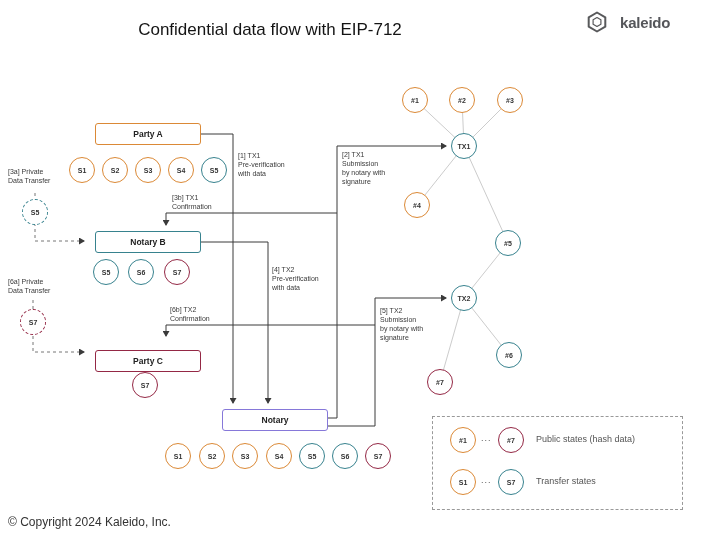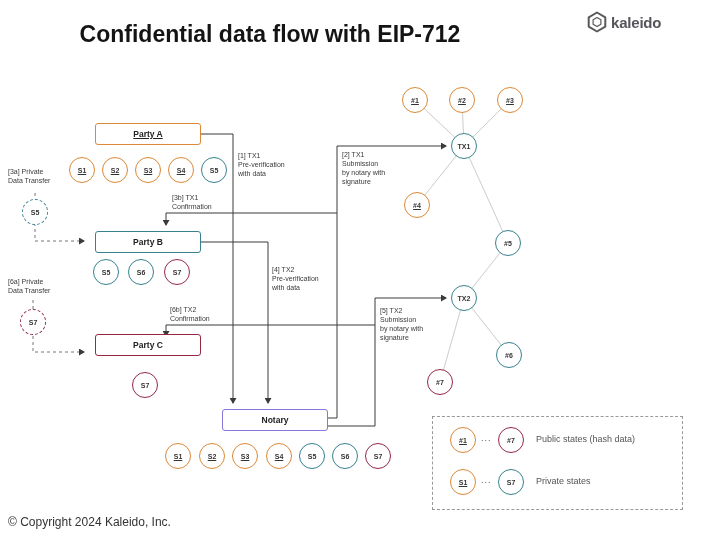--- a/index.html
+++ b/index.html
@@ -6,32 +6,32 @@
   html,body { width:703px; height:534px; background:#ffffff; font-family:"Liberation Sans", sans-serif; overflow:hidden; }
   #stage { position:relative; width:703px; height:534px; background:#fff; }
   svg.layer { position:absolute; left:0; top:0; z-index:0; }
 
   .pbox { position:absolute; width:106px; height:22px; border:1.5px solid #000; border-radius:3px;
           background:#fff; display:flex; align-items:center; justify-content:center;
           font-size:8.5px; font-weight:700; color:#222; z-index:2; }
   .st   { position:absolute; width:26px; height:26px; border:1.5px solid #000; border-radius:50%;
           background:#fff; display:flex; align-items:center; justify-content:center;
           font-size:7px; font-weight:700; color:#333; z-index:2; }
-  .orange { border-color:#DB8936;text-decoration:underline; }
+  .orange { border-color:#DB8936; }
   .teal   { border-color:#37828E; }
   .maroon { border-color:#942845; }
   .purple { border-color:#8678D9; }
   .dashed { border-style:dashed; }
 
   .lbl { position:absolute; font-size:7px; line-height:1.28; color:#3a3a3a; white-space:pre-line; z-index:3; }
 
   #title { position:absolute; left:40px; top:18px; width:460px; text-align:center;
-           font-size:23px; font-weight:700; color:#141414; line-height:1.45; z-index:3; }
+           font-size:17px; font-weight:400; color:#141414; line-height:1.45; z-index:3; }
 
-  #logo { position:absolute; left:586px; top:11px; display:flex; align-items:center; gap:3px; z-index:3; }
+  #logo { position:absolute; left:586px; top:11px; display:flex; align-items:center; gap:12px; z-index:3; }
   #logo .word { font-size:15px; font-weight:600; color:#55565a; letter-spacing:-0.2px; }
 
   #legend { position:absolute; left:432px; top:416px; width:251px; height:94px;
             border:1px dashed #999; z-index:2; }
   .legrow { position:absolute; left:0; width:100%; height:26px; }
   .legtext { position:absolute; left:103px; top:7px; font-size:9px; color:#555; }
   .legdots { position:absolute; left:48px; top:6px; font-size:9px; color:#555; letter-spacing:1px; }
   #legend .st { z-index:3; }
 
   #copyright { position:absolute; left:8px; top:515px; font-size:12px; color:#333; z-index:3; }
@@ -83,23 +83,23 @@
       <path d="M11,1.5 L19.3,6.3 V15.7 L11,20.5 L2.7,15.7 V6.3 Z" fill="none" stroke="#58595b" stroke-width="2" stroke-linejoin="round"></path>
       <path d="M11,6.5 L14.9,8.8 V13.2 L11,15.5 L7.1,13.2 V8.8 Z" fill="none" stroke="#58595b" stroke-width="1.2" stroke-linejoin="round"></path>
     </svg>
     <span class="word">kaleido</span>
   </div>
 
   <div class="pbox orange" style="left:95px; top:123px;">
     <span>Party A</span>
   </div>
   <div class="pbox teal" style="left:95px; top:231px;">
-    <span>Party B</span>
+    <span>Notary B</span>
   </div>
-  <div class="pbox maroon" style="left:95px; top:334px;">
+  <div class="pbox maroon" style="left:95px; top:350px;">
     <span>Party C</span>
   </div>
   <div class="pbox purple" style="left:222px; top:409px;">
     <span>Notary</span>
   </div>
 
   <div class="st orange" style="left:69px;  top:157px;">S1</div>
   <div class="st orange" style="left:102px; top:157px;">S2</div>
   <div class="st orange" style="left:135px; top:157px;">S3</div>
   <div class="st orange" style="left:168px; top:157px;">S4</div>
@@ -160,19 +160,19 @@
     <div class="legrow" style="top:10px;">
       <div class="st orange" style="left:17px; top:0;">#1</div>
       <span class="legdots">...</span>
       <div class="st maroon" style="left:65px; top:0;">#7</div>
       <span class="legtext">Public states (hash data)</span>
     </div>
     <div class="legrow" style="top:52px;">
       <div class="st orange" style="left:17px; top:0;">S1</div>
       <span class="legdots">...</span>
       <div class="st teal" style="left:65px; top:0;">S7</div>
-      <span class="legtext">Private states</span>
+      <span class="legtext">Transfer states</span>
     </div>
   </div>
 
   <div id="copyright">© Copyright 2024 Kaleido, Inc.</div>
 
 </div>
 
 </body></html>

